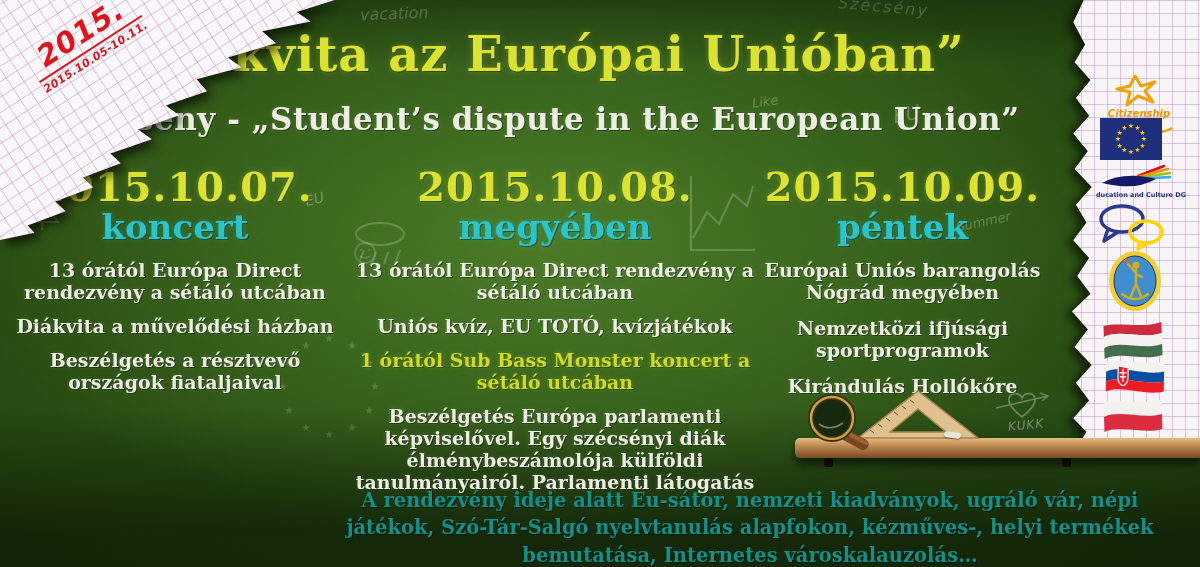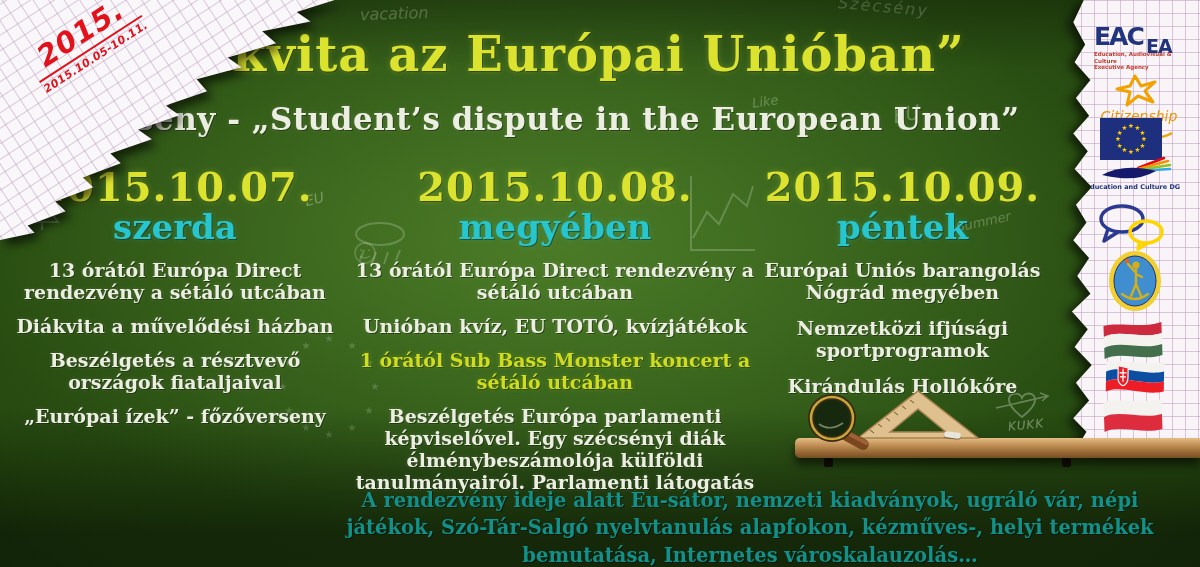--- a/index.html
+++ b/index.html
@@ -47,23 +47,23 @@
   .sidebar-wrap{position:absolute;left:1068px;top:0;z-index:5;filter:drop-shadow(-6px 3px 5px rgba(0,0,0,0.6));}
   .sidebar{position:relative;width:132px;height:445px;background-color:#f8f4f8;
     clip-path:polygon(12% 0,100% 0,100% 100%,8% 100%,14% 97%,4% 94%,16% 90%,6% 86%,18% 82%,5% 78%,15% 74%,3% 70%,17% 66%,7% 62%,16% 58%,4% 54%,14% 50%,6% 46%,18% 42%,5% 38%,15% 34%,4% 30%,16% 26%,6% 22%,17% 18%,5% 14%,13% 10%,4% 5%);}
   .sb-grid{position:absolute;inset:0;}
   .logo{position:absolute;}
   .eacea{left:26px;top:26px;width:96px;color:#20357e;font-family:"DejaVu Sans",sans-serif;}
   .eacea-main{font-size:25px;font-weight:bold;letter-spacing:-2px;line-height:0.9;}
   .eacea-sub{position:absolute;left:52px;top:9px;font-size:19px;font-weight:bold;letter-spacing:-1px;}
   .eacea-cap{margin-top:2px;font-size:5.5px;line-height:1.2;color:#c23b2e;font-weight:bold;}
   .citz{left:28px;top:74px;width:86px;text-align:center;font-family:"DejaVu Sans",sans-serif;}
-  .citz-label{font-size:14px;font-weight:normal;color:#ef9400;font-style:italic;}
+  .citz-label{font-size:10px;font-weight:bold;color:#ef9400;font-style:italic;}
   .euflag{left:32px;top:118px;}
-  .dg{left:22px;top:156px;width:96px;text-align:left;font-family:"DejaVu Sans",sans-serif;}
+  .dg{left:22px;top:164px;width:96px;text-align:right;font-family:"DejaVu Sans",sans-serif;}
   .dg-cap{font-size:6.5px;color:#20357e;font-weight:bold;margin-top:1px;}
   .bubbles{left:28px;top:203px;}
   .emblem{left:40px;top:250px;}
   .flag-hu{left:34px;top:320px;transform:rotate(-2deg);}
   .flag-sk{left:36px;top:358px;transform:rotate(1deg);}
   .flag-pl{left:34px;top:396px;transform:rotate(-2deg);}
   
   .tray{position:absolute;left:795px;top:438px;width:405px;height:20px;z-index:7;border-radius:5px 0 0 5px;
     background:linear-gradient(180deg,#e3bd85 0%,#c29157 35%,#9a6a36 70%,#744d22 100%);
     box-shadow:0 7px 9px rgba(0,0,0,0.55);}
@@ -125,35 +125,34 @@
     <path d="M8,10 L10,10 M16,10 L18,10 M8,16 Q13,20 18,16" stroke="#fff" stroke-width="1.6" fill="none"></path>
   </svg>
 
   <div class="vignette"></div>
 
   <div class="title chalk yellow">„Diákvita az Európai Unióban”</div>
   <div class="subtitle chalk white">Szécsény - „Student’s dispute in the European Union”</div>
 
   <div class="col col1">
     <div class="date chalk yellow">2015.10.07.</div>
-    <div class="day chalk cyan">szerda</div>
+    <div class="day chalk cyan">koncert</div>
     <div class="items chalk white">
       <div class="item">13 órától Európa Direct rendezvény a sétáló utcában</div>
       <div class="item">Diákvita a művelődési házban</div>
       <div class="item">Beszélgetés a résztvevő országok fiataljaival</div>
-      <div class="item">„Európai ízek” - főzőverseny</div>
     </div>
   </div>
 
   <div class="col col2">
     <div class="date chalk yellow">2015.10.08.</div>
     <div class="day chalk cyan">megyében</div>
     <div class="items chalk white">
       <div class="item">13 órától Európa Direct rendezvény a sétáló utcában</div>
-      <div class="item">Unióban kvíz, EU TOTÓ, kvízjátékok</div>
+      <div class="item">Uniós kvíz, EU TOTÓ, kvízjátékok</div>
       <div class="item hl">1 órától Sub Bass Monster koncert a sétáló utcában</div>
       <div class="item">Beszélgetés Európa parlamenti képviselővel. Egy szécsényi diák élménybeszámolója külföldi tanulmányairól. Parlamenti látogatás</div>
     </div>
   </div>
 
   <div class="col col3">
     <div class="date chalk yellow">2015.10.09.</div>
     <div class="day chalk cyan">péntek</div>
     <div class="items chalk white" style="gap:14px;">
       <div class="item">Európai Uniós barangolás Nógrád megyében</div>
@@ -171,28 +170,20 @@
         <div class="corner-year">2015.</div>
         <div class="corner-range">2015.10.05-10.11.</div>
       </div>
     </div>
   </div>
 
   <div class="sidebar-wrap">
     <div class="sidebar">
       <div class="sb-grid grid-lines"></div>
 
-      <div class="logo eacea">
-        <span class="eacea-main">EAC</span>
-        <span class="eacea-sub">EA</span>
-        <div class="eacea-cap">
-          <div>Education, Audiovisual &amp; Culture</div>
-          <div>Executive Agency</div>
-        </div>
-      </div>
 
       <div class="logo citz">
         <svg width="56" height="34" viewBox="0 0 56 34" style="display:block;margin:0 auto;">
           <path d="M24,2 L30,12 L44,8 L34,17 L42,28 L27,22 L16,31 L19,18 L6,15 L19,12 Z" fill="none" stroke="#f2a200" stroke-width="3" stroke-linejoin="round"></path>
         </svg>
         <div class="citz-label">Citizenship</div>
         <svg width="70" height="8" viewBox="0 0 70 8">
             <path d="M44,6 Q58,8 68,2" stroke="#f2a200" stroke-width="2.5" fill="none"></path>
           </svg>
       </div>

